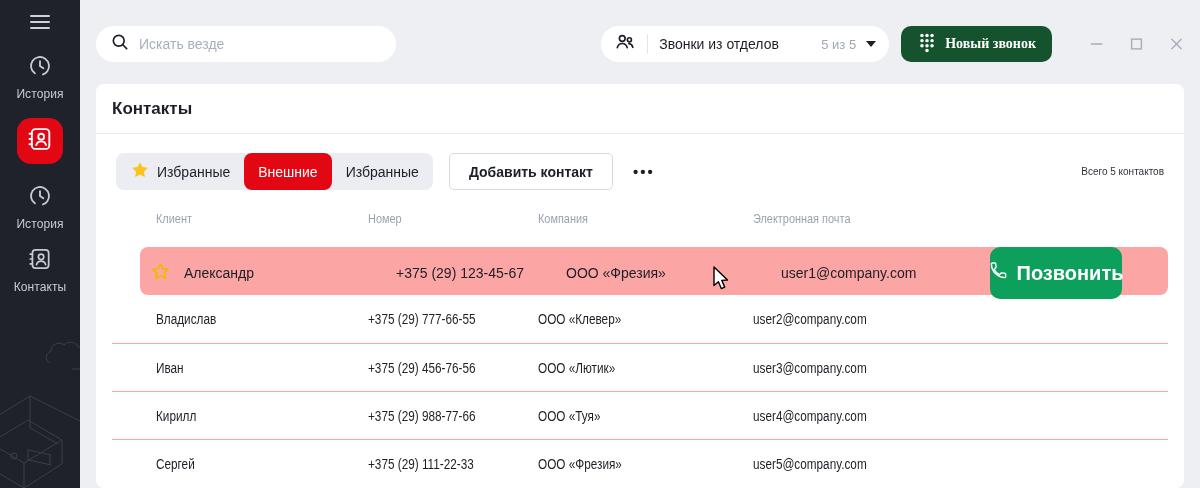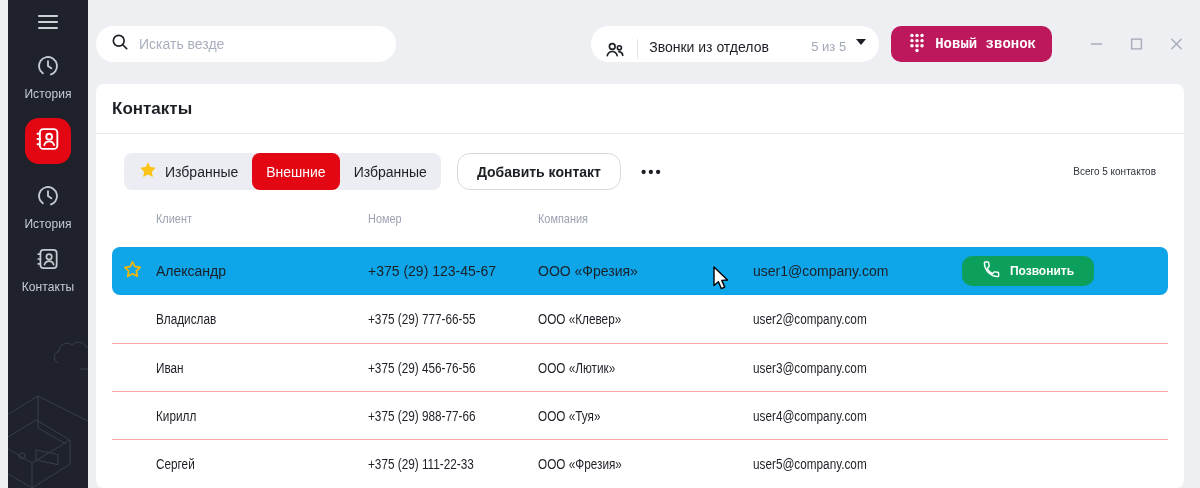--- a/index.html
+++ b/index.html
@@ -1,69 +1,69 @@
 <!DOCTYPE html>
 <html><head>
 <meta charset="utf-8">
 <style>
   * { margin:0; padding:0; box-sizing:border-box; }
   html,body { width:1200px; height:488px; overflow:hidden; }
   body { font-family:"Liberation Sans", sans-serif; background:#edeff3; position:relative; color:#1c1f26; }
 
   
-  .sidebar { position:absolute; left:8px; top:0; width:80px; height:488px; background:#1f222a; overflow:hidden; display:flex; flex-direction:column; align-items:center; }
+  .sidebar { position:absolute; left:0; top:0; width:80px; height:488px; background:#1f222a; overflow:hidden; display:flex; flex-direction:column; align-items:center; }
   .hamburger { margin-top:15px; width:20px; cursor:pointer; }
   .hamburger span { display:block; height:2px; background:#cdd1d8; border-radius:1px; margin-bottom:4px; }
   .hamburger span:last-child { margin-bottom:0; }
   .nav-item { display:flex; flex-direction:column; align-items:center; cursor:pointer; }
   .nav-item .lbl { margin-top:4px; font-size:12px; color:#c6cbd3; letter-spacing:.1px; }
   .nav-item.first { margin-top:24px; }
   .nav-tile { margin-top:17px; width:46px; height:46px; border-radius:14px; background:#e30613; display:flex; align-items:center; justify-content:center; cursor:pointer; }
   .nav-item.mid { margin-top:19px; }
   .nav-item.last { margin-top:15px; }
   .side-art { position:absolute; left:0; bottom:0; width:80px; height:190px; pointer-events:none; }
 
   
   .main { position:absolute; left:80px; top:8px; right:0; height:488px; }
   .topbar { height:72px; display:flex; align-items:center; padding:0 16px; }
   .search { width:300px; height:36px; background:#fff; border-radius:18px; display:flex; align-items:center; padding:0 14px; }
   .search input { border:none; outline:none; background:transparent; font-family:inherit; font-size:14px; color:#1c1f26; width:100%; margin-left:9px; }
   .search input::placeholder { color:#a7afbe; }
-  .selector { margin-left:auto; width:288px; height:36px; background:#fff; border-radius:18px; display:flex; align-items:flex-start; padding:13px 13px; cursor:pointer; }
+  .selector { margin-left:auto; width:288px; height:36px; background:#fff; border-radius:18px; display:flex; align-items:center; padding:4px 13px; cursor:pointer; }
   .selector .vdiv { width:1px; height:20px; background:#e2e5ea; margin:0 11px; }
   .selector .sel-label { font-size:14px; color:#1c1f26; }
   .selector .sel-count { margin-left:auto; font-size:13px; color:#a0a8b6; }
   .caret { width:0; height:0; border-left:5px solid transparent; border-right:5px solid transparent; border-top:6px solid #1c1f26; margin-left:10px; }
-  .new-call { margin-left:12px; height:36px; padding:0 16px; border:none; border-radius:10px; background:#be185d; color:#fff; font-family:Liberation Mono, monospace; font-size:14px; font-weight:bold; display:flex; align-items:center; gap:8px; cursor:pointer; }
+  .new-call { margin-left:12px; height:36px; padding:0 16px; border:none; border-radius:10px; background:#14532d; color:#fff; font-family:Liberation Serif, serif; font-size:14px; font-weight:bold; display:flex; align-items:center; gap:8px; cursor:pointer; }
   .win-controls { display:flex; align-items:center; margin-left:37px; gap:25px; }
   .win-btn { width:15px; height:15px; display:flex; align-items:center; justify-content:center; cursor:pointer; }
 
   
   .panel { position:absolute; left:16px; right:16px; top:76px; bottom:8px; background:#fff; border-radius:8px; overflow:hidden; }
   .panel-head { height:50px; display:flex; align-items:center; padding:0 16px; border-bottom:1px solid #e8eaee; }
   .panel-title { font-size:17px; font-weight:bold; color:#1c1f26; }
-  .toolbar { margin:19px 28px 0; display:flex; align-items:center; height:37px; }
+  .toolbar { margin:19px 20px 0; display:flex; align-items:center; height:37px; }
   .tabs { display:flex; height:37px; background:#ebedf2; border-radius:8px; overflow:hidden; }
   .tab { display:flex; align-items:center; gap:7px; padding:0 14px; font-size:14px; color:#1c1f26; cursor:pointer; position:relative; }
   .tab.divided { border-left:1px solid #dcdfe5; }
   .tab.active { background:#e30613; color:#fff; border-radius:8px; }
-  .add-contact { margin-left:16px; height:37px; padding:0 19px; background:#fff; border:1px solid #d5d9e0; border-radius:13px; font-family:inherit; font-size:14px; font-weight:bold; color:#1c1f26; cursor:pointer; }
+  .add-contact { margin-left:16px; height:37px; padding:0 19px; background:#fff; border:1px solid #d5d9e0; border-radius:5px; font-family:inherit; font-size:14px; font-weight:bold; color:#1c1f26; cursor:pointer; }
   .more-btn { margin-left:20px; border:none; background:none; font-size:15px; font-weight:bold; letter-spacing:2px; color:#1c1f26; cursor:pointer; }
   .total { margin-left:auto; font-size:10px; color:#2e333b; }
 
   
   .table { padding:0 16px; }
   .thead, .trow { display:grid; grid-template-columns:44px 212px 170px 215px 209px 1fr; align-items:center; }
   .thead { height:57px; font-size:13px; color:#9aa2b1; }
   .trow { height:48px; font-size:14px; color:#1c1f26; }
   .trow.sep { border-top:1px solid #fca5a5; }
-  .trow.hl { background:#0ea5e9; border-radius:8px; }
+  .trow.hl { background:#fca5a5; border-radius:8px;margin-left:28px; }
   .c-star { padding-left:10px; display:flex; align-items:center; }
   .cn { display:inline-block; transform:scaleX(.84); transform-origin:0 50%; white-space:nowrap; }
-  .call { height:30px; width:132px; border:none; border-radius:10px; background:#0da05c; color:#fff; font-family:inherit; font-size:12px; font-weight:bold; display:flex; align-items:center; justify-content:center; gap:9px; cursor:pointer; }
+  .call { height:52px; width:132px; border:none; border-radius:10px; background:#0da05c; color:#fff; font-family:inherit; font-size:20px; font-weight:bold; display:flex; align-items:center; justify-content:center; gap:9px; cursor:pointer; }
 
   .cursor { position:absolute; left:712px; top:266px; pointer-events:none; z-index:50; }
 </style>
 </head>
 <body>
 
 <div class="sidebar">
   <div class="hamburger">
       <span></span>
       <span></span>
@@ -216,20 +216,21 @@
       <button class="more-btn">•••</button>
       <span class="total">Всего 5 контактов</span>
     </div>
 
     <div class="table">
       <div class="thead">
         <div></div>
         <div><span class="cn">Клиент</span></div>
         <div><span class="cn">Номер</span></div>
         <div><span class="cn">Компания</span></div>
+        <div><span class="cn">Электронная почта</span></div>
         <div></div>
       </div>
 
       <div class="trow hl">
         <div class="c-star">
           <span>
             <svg width="21" height="21" viewBox="0 0 24 24" fill="none" stroke="#f5b800" stroke-width="2" stroke-linejoin="round">
                 <path d="M12 3.2l2.7 5.5 6 .8-4.3 4.2 1 6L12 16.9l-5.4 2.8 1-6-4.3-4.2 6-.8z"></path>
               </svg>
           </span>

